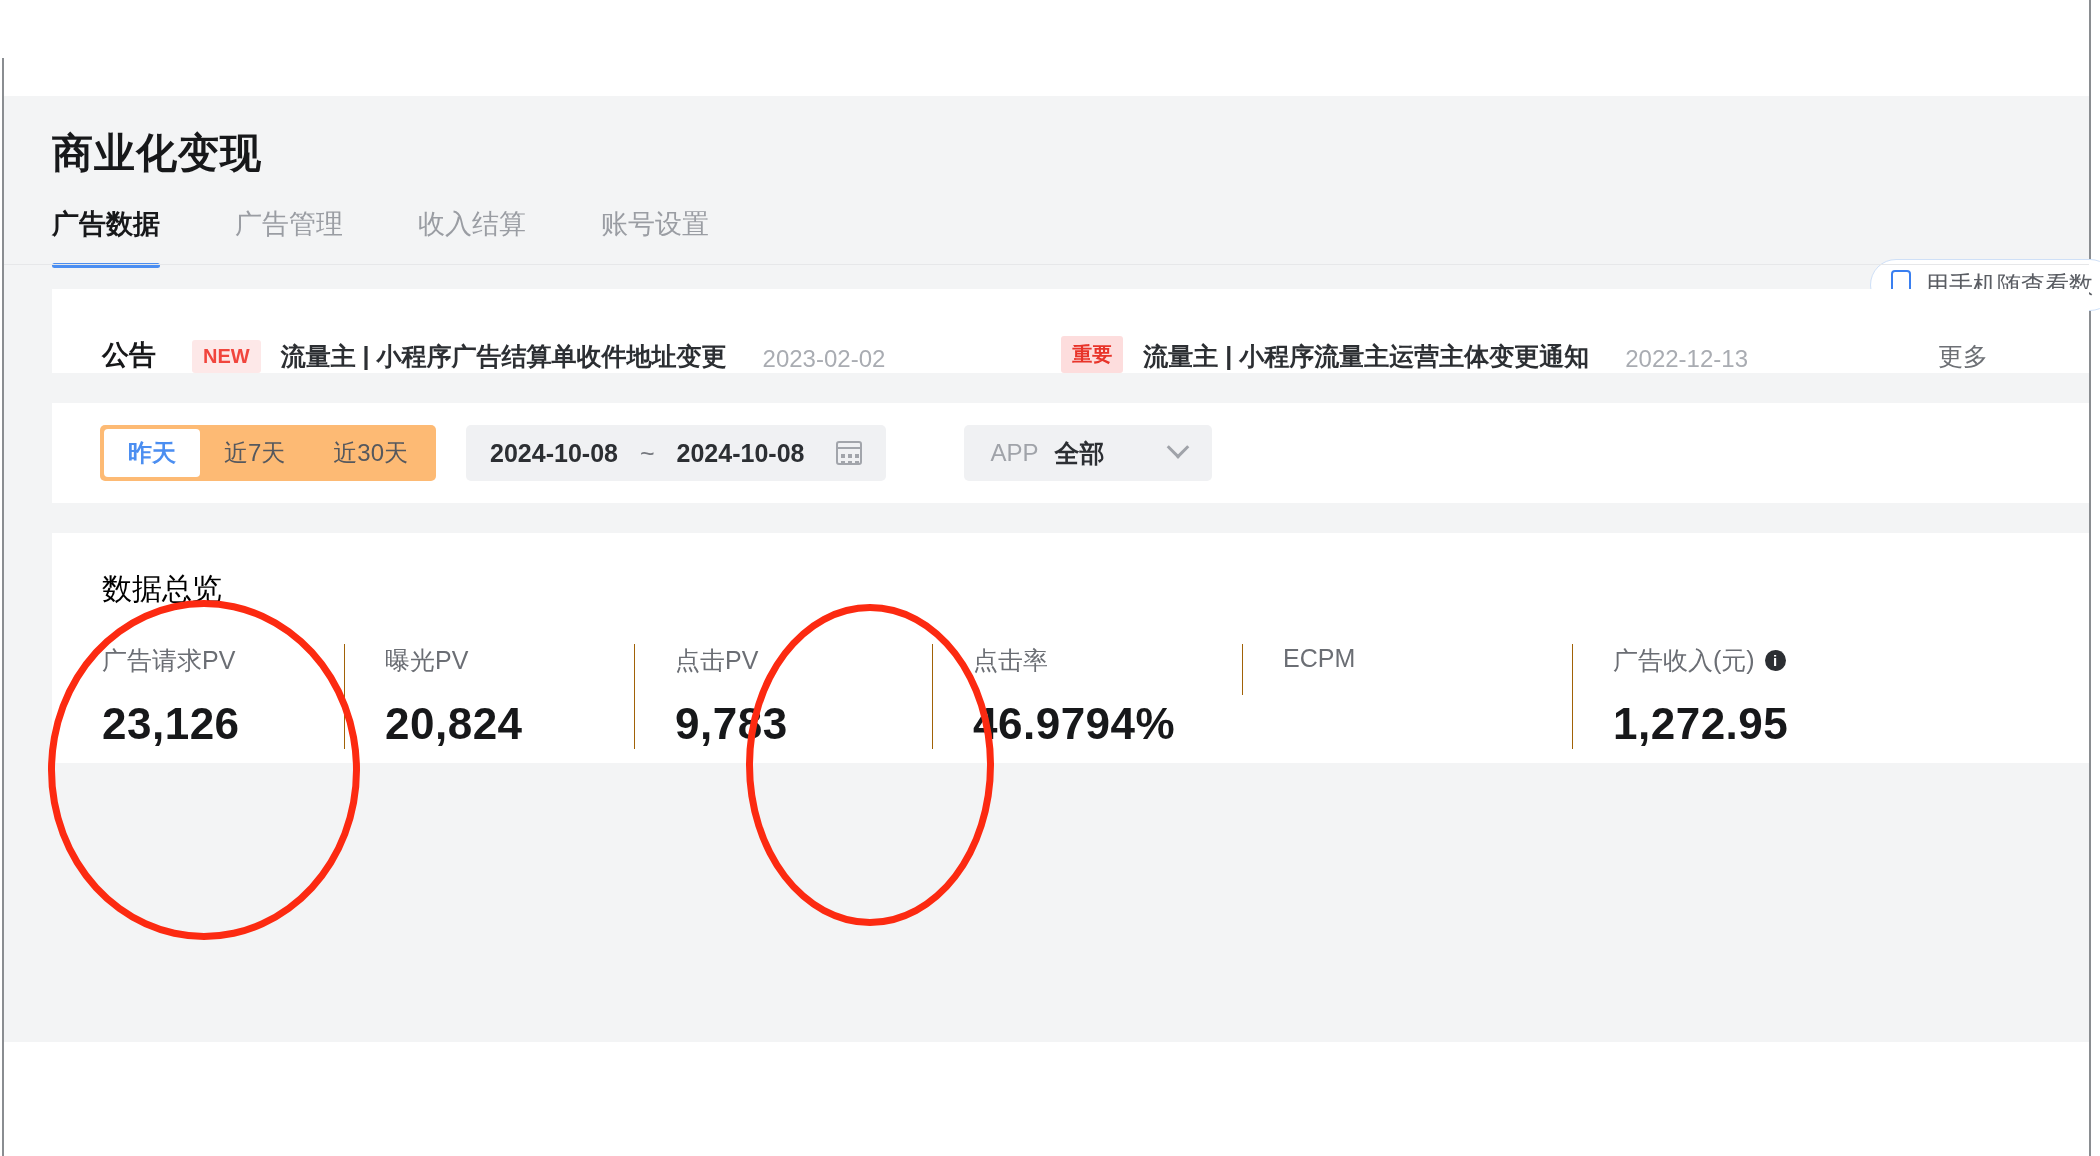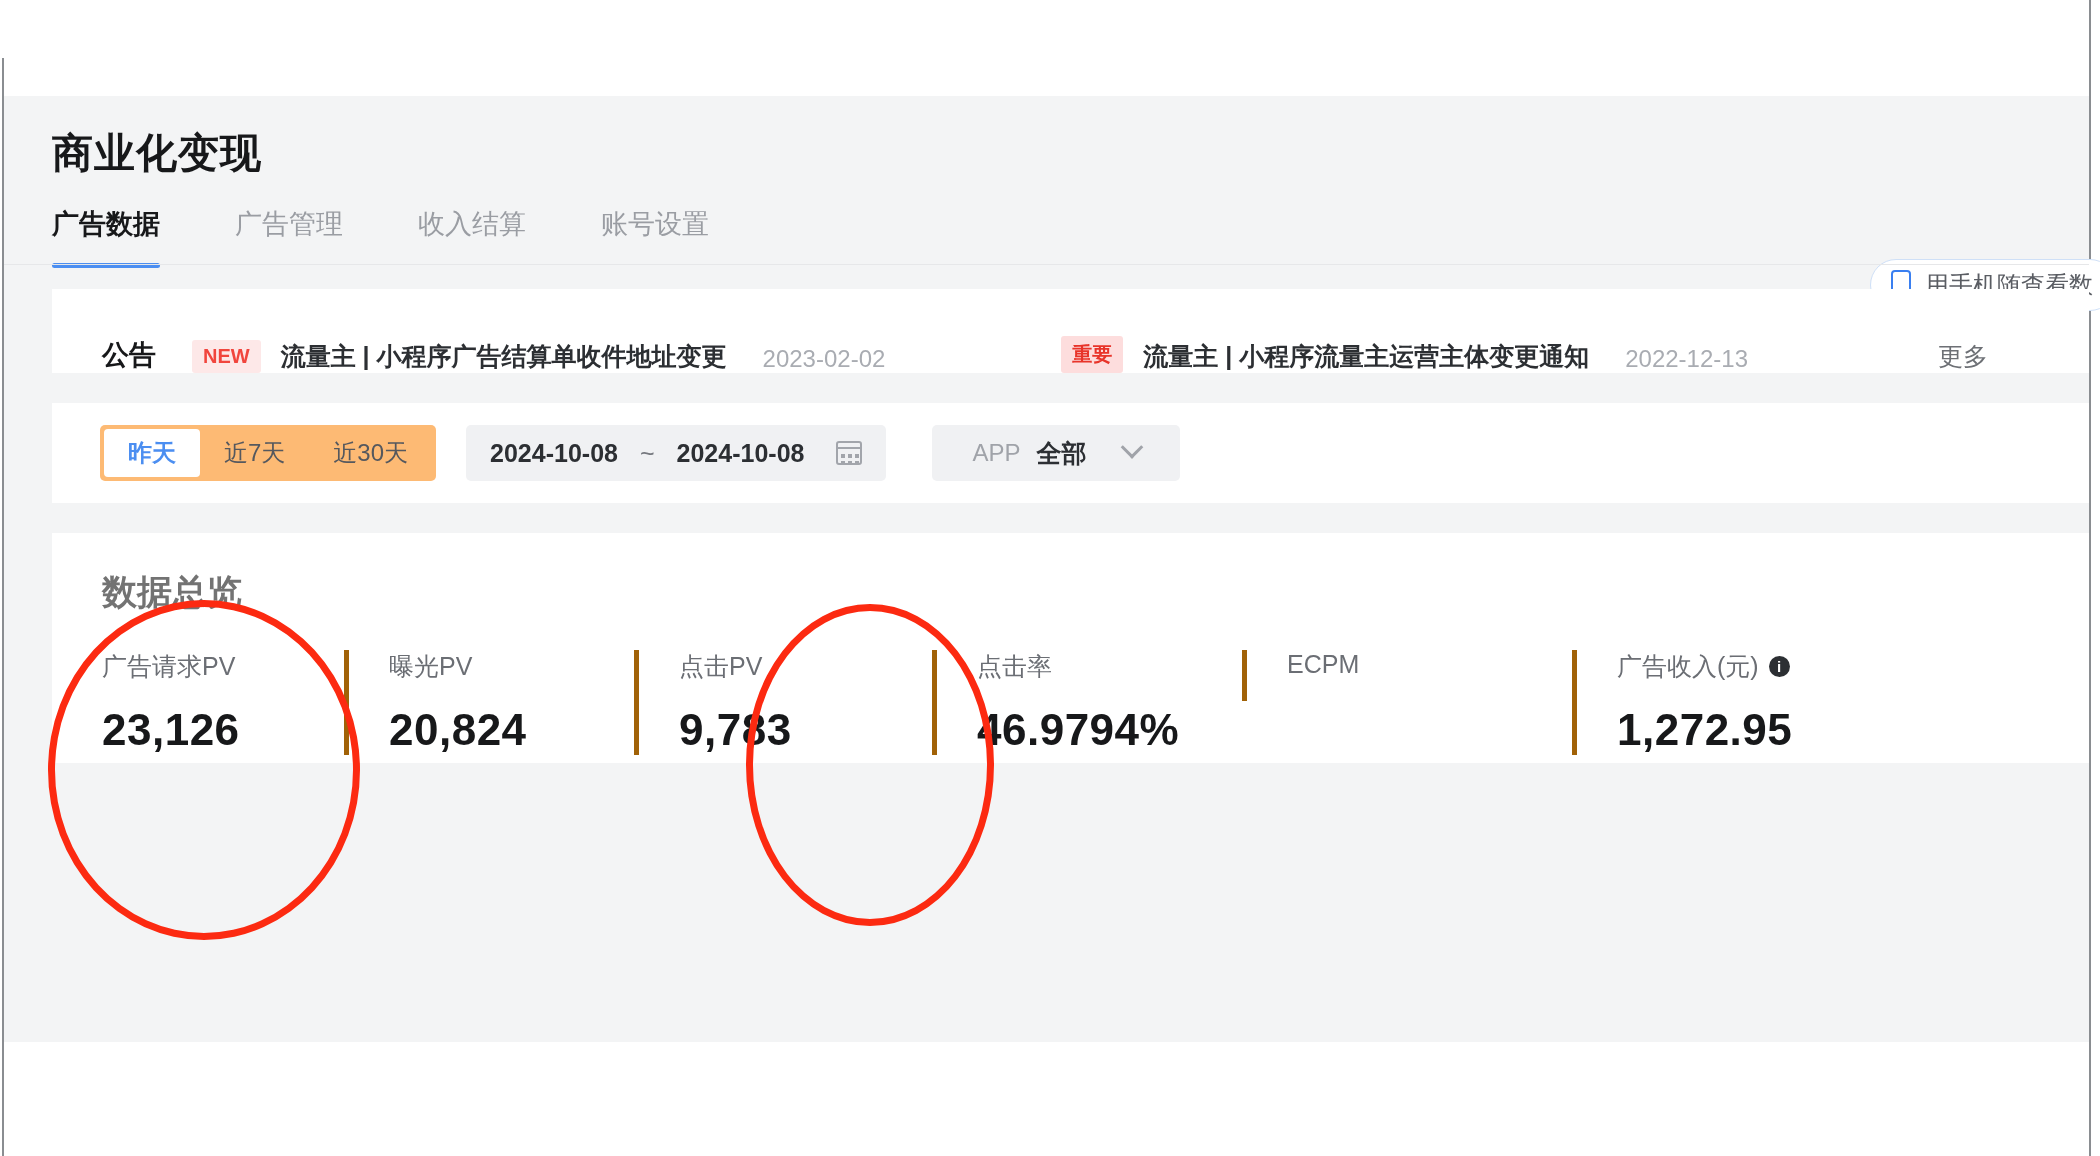--- a/index.html
+++ b/index.html
@@ -229,59 +229,59 @@
     width: 4px; height: 4px;
     background: #a2a5ab;
     box-shadow: 7px 0 0 #a2a5ab, 14px 0 0 #a2a5ab,
                 0 7px 0 #a2a5ab, 7px 7px 0 #a2a5ab, 14px 7px 0 #a2a5ab;
   }
   .app-select {
     display: flex; align-items: center;
     height: 56px;
     background: #f0f1f3;
     border-radius: 5px;
-    padding: 0 40px;
+    padding: 0 26px;
     gap: 16px;
-    margin-left: 16px;
+    margin-left: 48px;
     min-width: 248px;
   }
   .app-label { font-size: 24px; color: #a0a3a9; }
   .app-value { font-size: 25px; color: #2c2f33; font-weight: bold; }
   .chev {
     margin-left: auto;
     width: 16px; height: 16px;
     border-right: 3px solid #a0a3a9;
     border-bottom: 3px solid #a0a3a9;
     transform: rotate(45deg) translate(-4px, -4px);
     flex: none;
   }
 
   
   .overview {
     top: 437px;
     height: 230px;
     padding: 36px 0 0 50px;
   }
   .section-title {
-    font-size: 35px;
-    font-weight: bold;
-    color: #737373;
+    font-size: 30px;
+    font-weight: normal;
+    color: #000000;
     margin-bottom: 34px;
   }
   .metrics {
     display: flex;
     align-items: flex-start;
   }
   .metric {
     position: relative;
     padding-left: 0;
     flex: none;
   }
   .metric + .metric {
-    border-left: 5px solid #a16207;
+    border-left: 1px solid #a16207;
     padding-left: 40px;
   }
   .metric-label {
     font-size: 25px;
     color: #6b6e74;
     margin-bottom: 22px;
     display: flex; align-items: center; gap: 10px;
     white-space: nowrap;
   }
   .info-icon {

